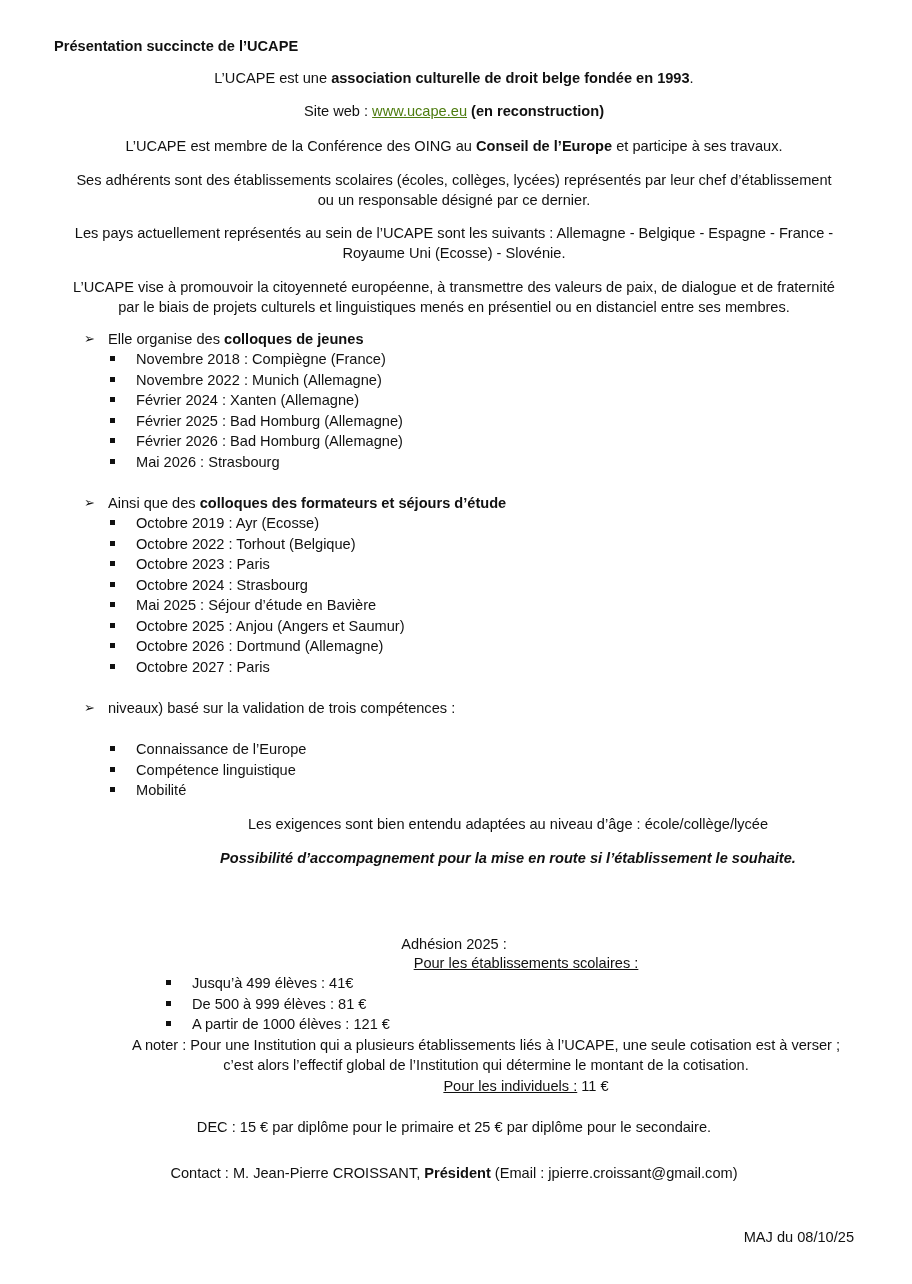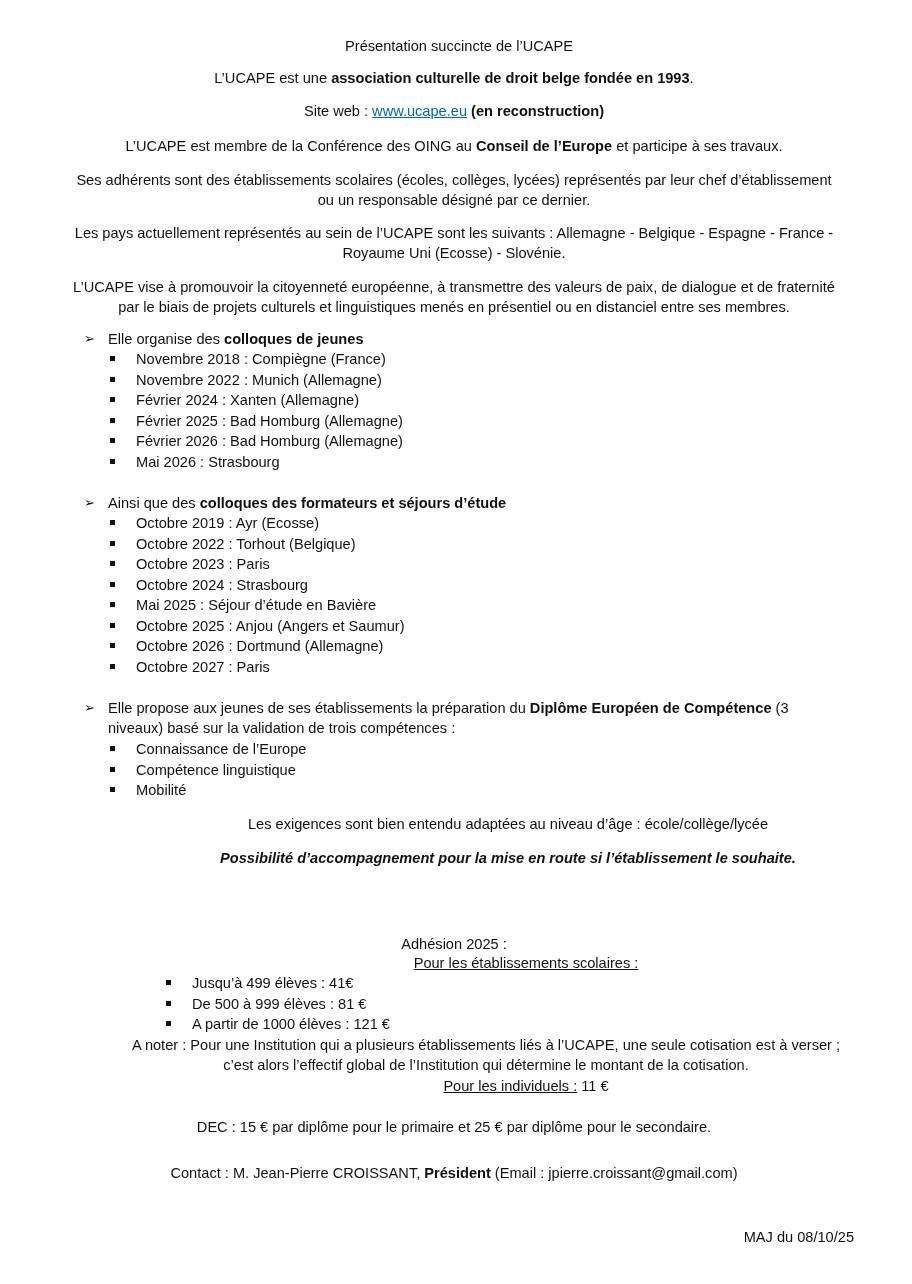--- a/index.html
+++ b/index.html
@@ -2,24 +2,24 @@
 <html><head>
 <meta charset="utf-8">
 <style>
   html, body { margin: 0; padding: 0; background: #ffffff; }
   body {
     width: 912px; height: 1284px; position: relative; overflow: hidden;
     font-family: "Liberation Sans", sans-serif; color: #111111;
     font-size: 14.6px; line-height: 20px;
   }
   .page { position: absolute; left: 54px; top: 0; width: 810px; }
-  .title { position: absolute; left: 0; width: 810px; top: 36px; text-align: center; font-weight: normal; }
+  .title { position: absolute; left: 0; width: 810px; top: 36px; font-weight: bold; }
   .para { position: absolute; left: 0; width: 800px; text-align: center; }
   b { font-weight: bold; }
-  a.link { color: #0369a1; text-decoration: underline; }
+  a.link { color: #4d7c0f; text-decoration: underline; }
   .arrow-item { position: absolute; left: 30px; width: 780px; }
   .arrow { position: absolute; left: 0; top: 0; width: 14px; font-size: 13px; }
   .arrow-text { position: absolute; left: 24px; width: 750px; }
   .sub-list { position: absolute; left: 56px; }
   .sub-item { position: relative; height: 20.5px; white-space: nowrap; }
   .sq { position: absolute; left: 0; top: 7px; width: 5px; height: 5px; background: #111; }
   .sub-label { position: absolute; left: 26px; top: 0; }
   .u { text-decoration: underline; margin-left: 40px; }
   .maj { position: absolute; right: 58px; top: 1227px; }
   i { font-weight: bold; }
@@ -128,21 +128,20 @@
       </div>
     <div class="sub-item">
         <span class="sq"></span>
         <span class="sub-label">Octobre 2027 : Paris</span>
       </div>
   </div>
 
   <div class="arrow-item" style="top:698px">
     <span class="arrow">➢</span>
     <div class="arrow-text">
-      <div><span>Elle propose aux jeunes de ses établissements la préparation du </span><b>Diplôme Européen de Compétence</b><span> (3</span></div>
       <div>niveaux) basé sur la validation de trois compétences :</div>
     </div>
   </div>
   <div class="sub-list" style="top:739px; left:56px">
     <div class="sub-item">
         <span class="sq"></span>
         <span class="sub-label">Connaissance de l’Europe</span>
       </div>
     <div class="sub-item">
         <span class="sq"></span>

